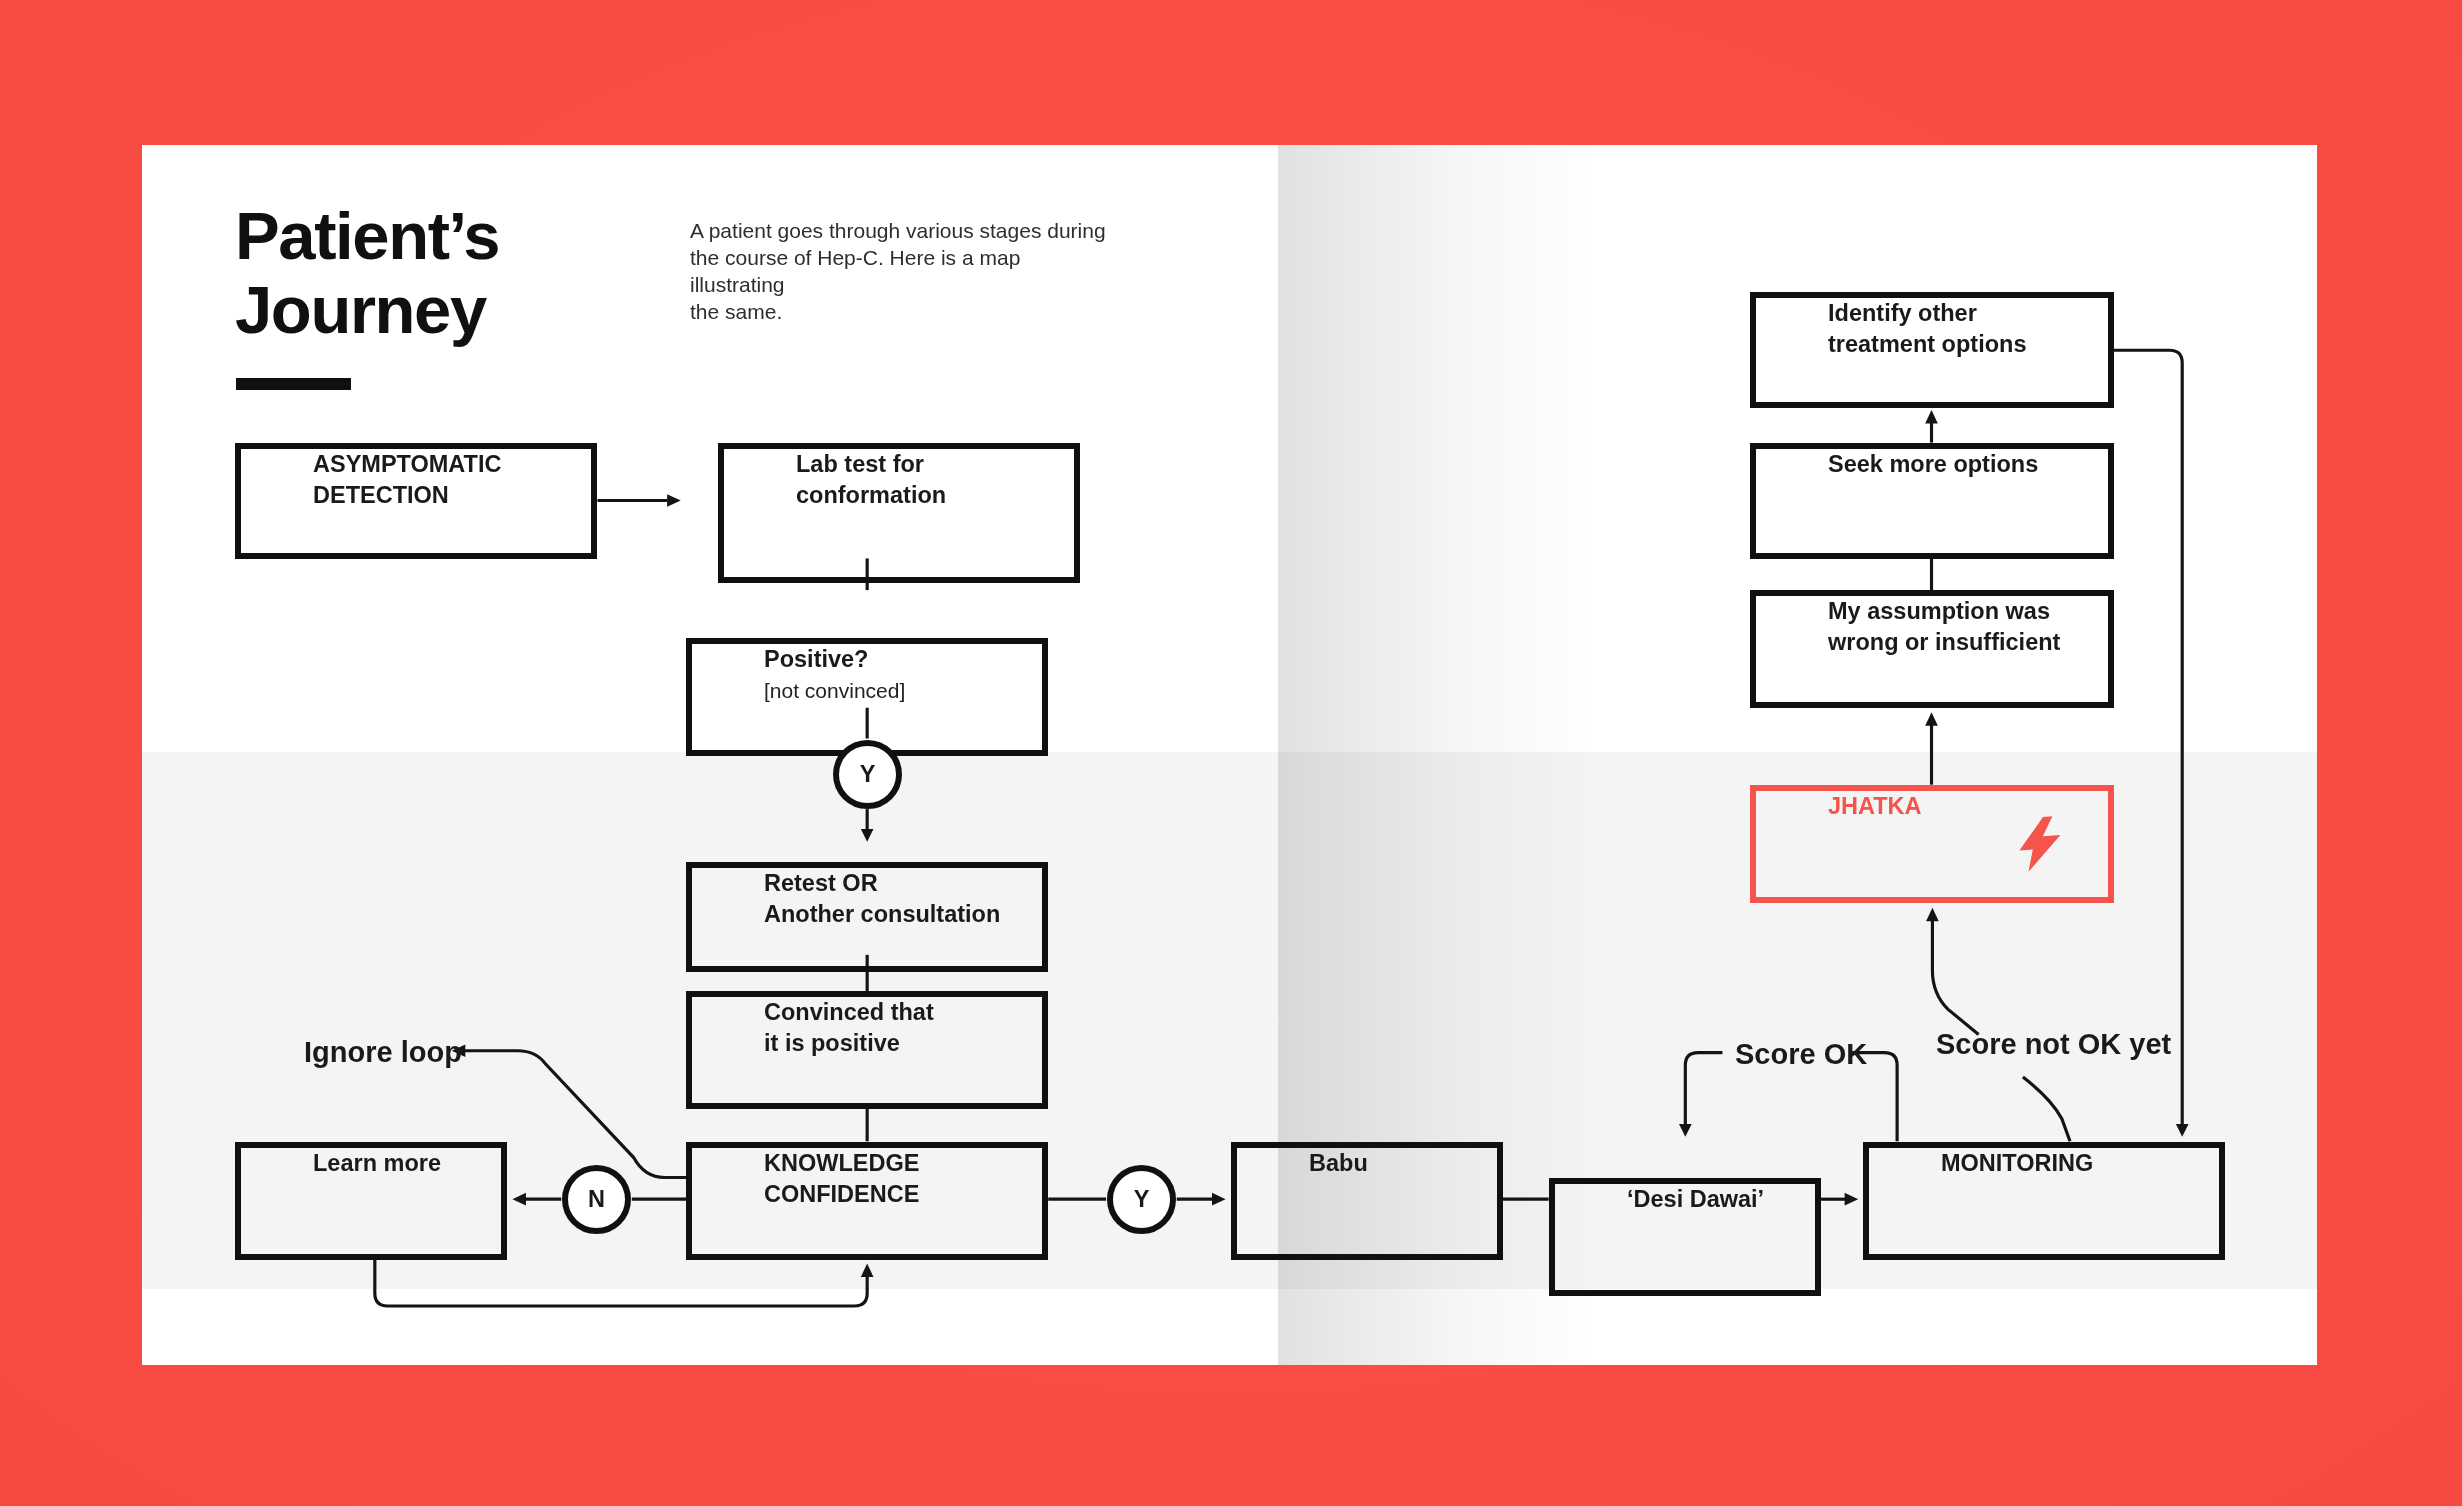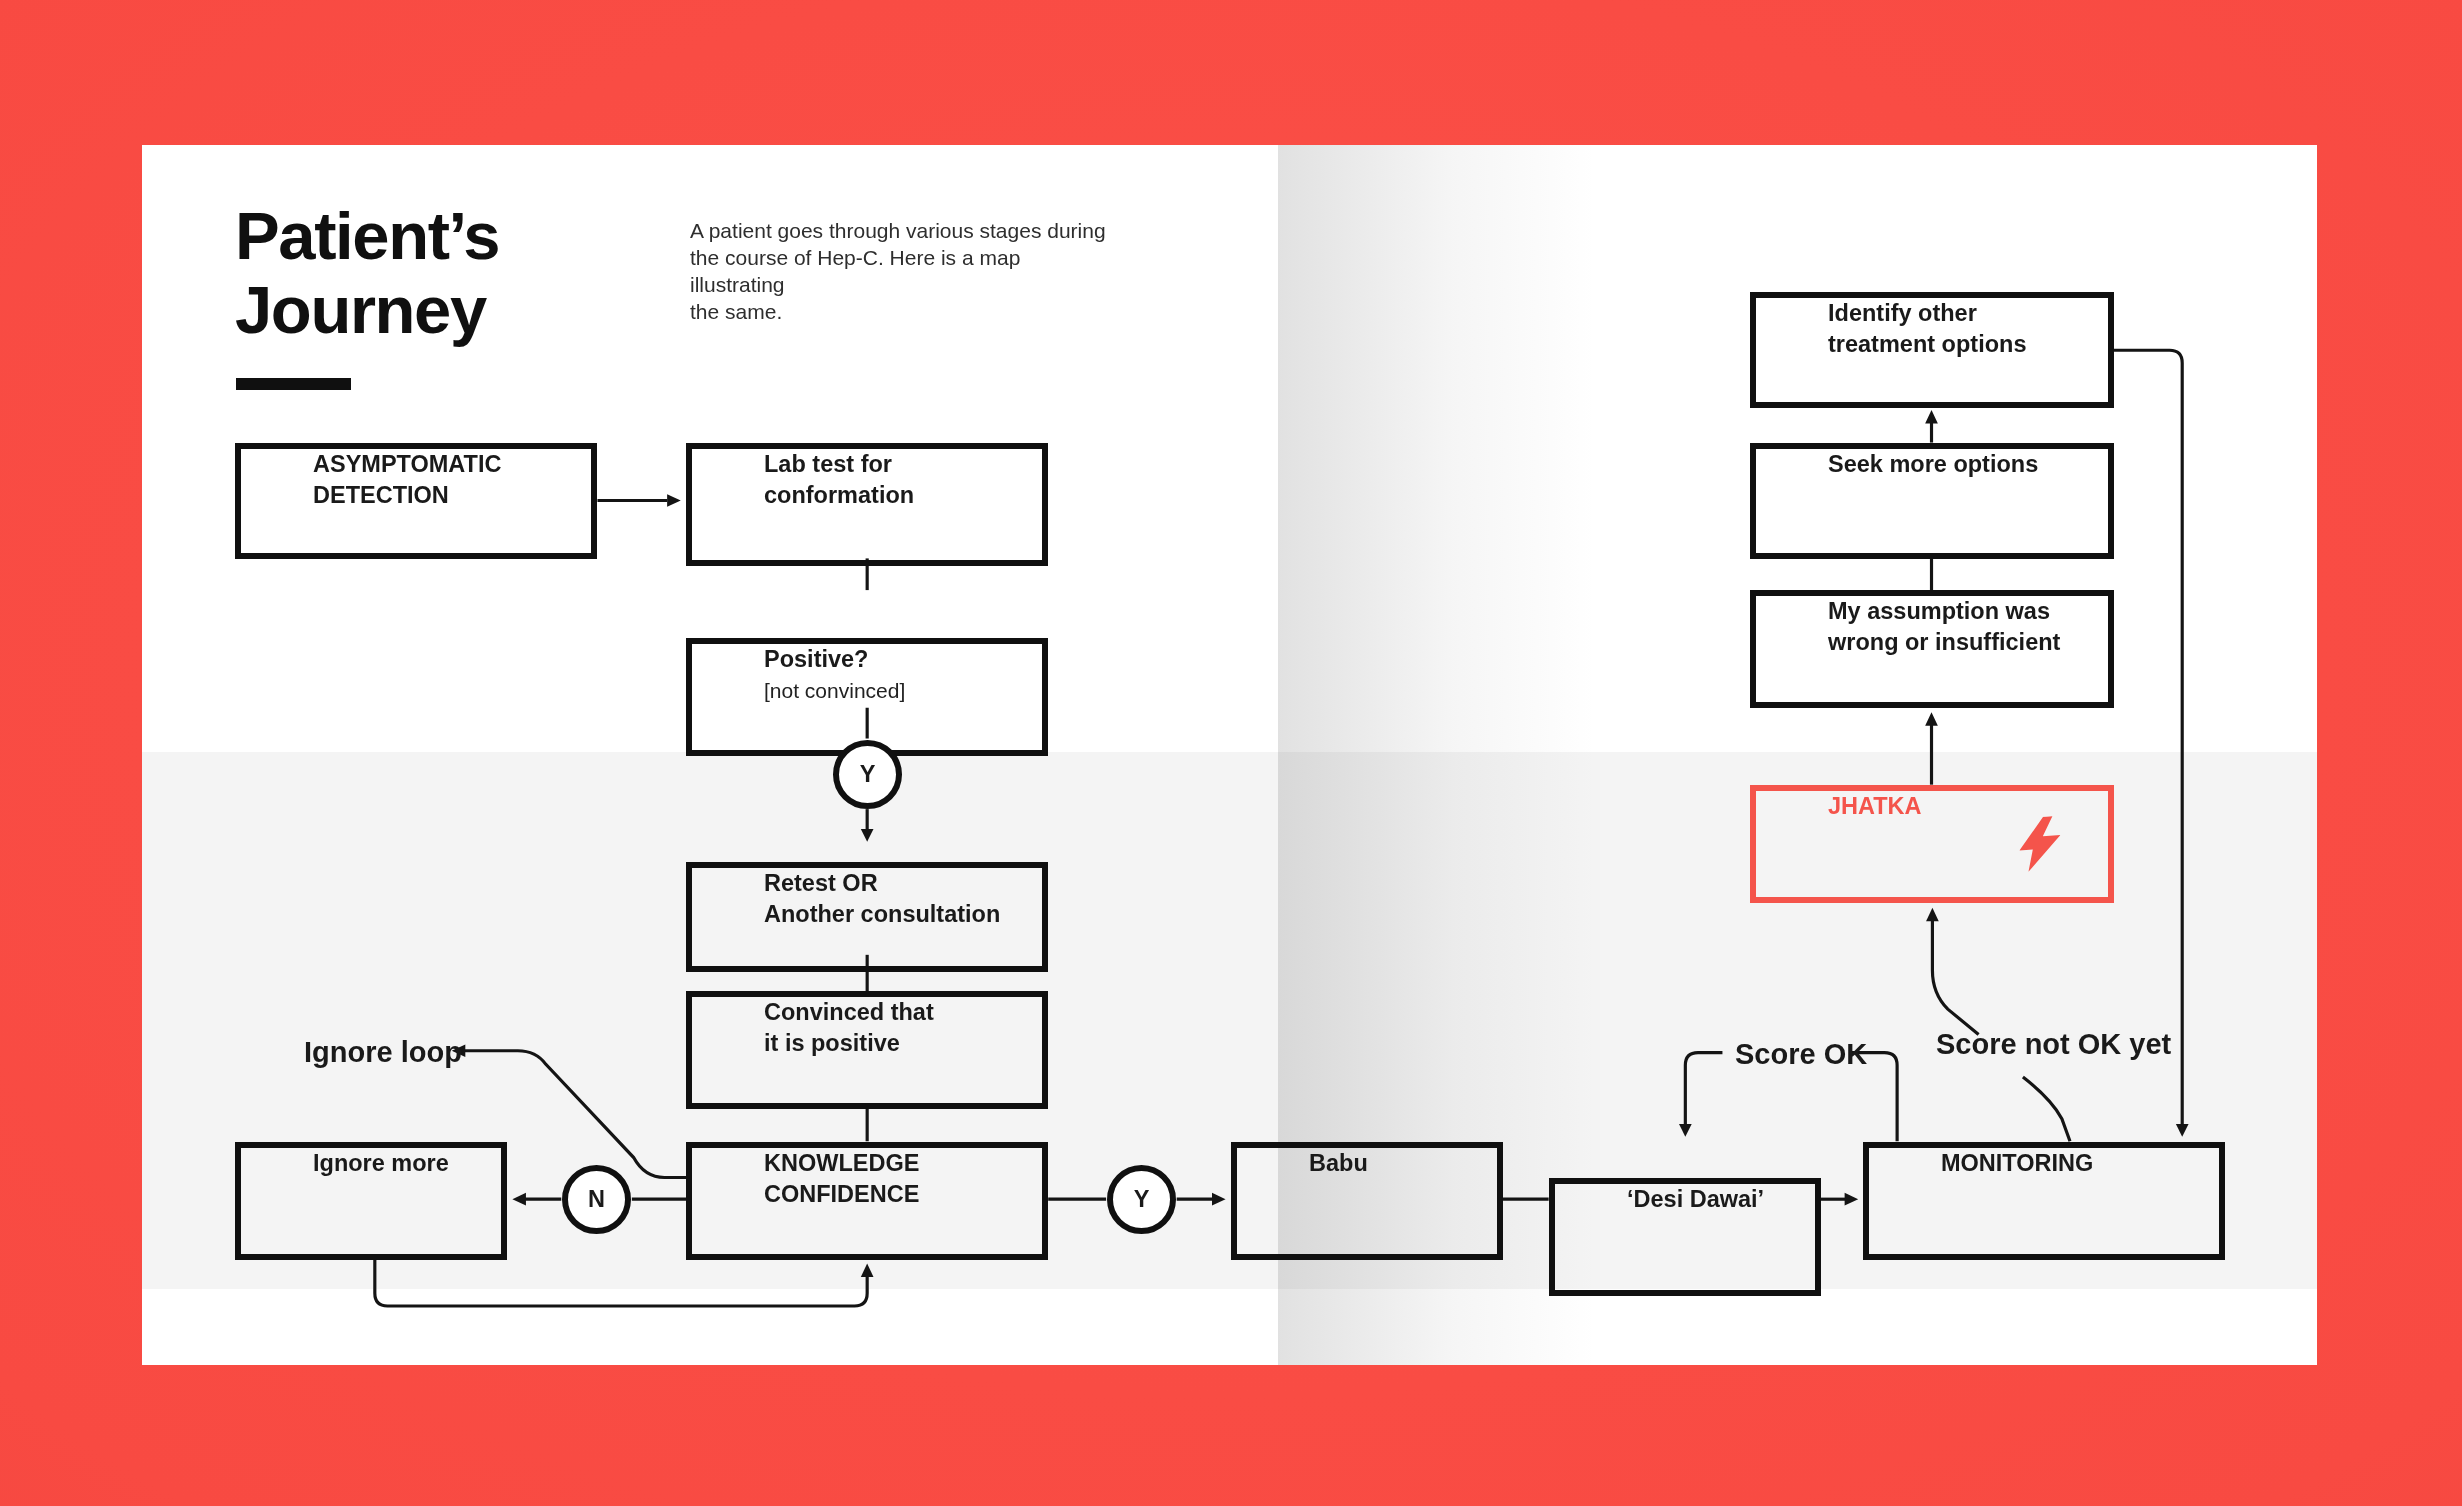--- a/index.html
+++ b/index.html
@@ -105,42 +105,42 @@
 Journey</div>
   <div class="rule"></div>
   <div class="subtitle">A patient goes through various stages during
 the course of Hep-C. Here is a map illustrating
 the same.</div>
 
   <div class="node" style="left:235px;top:443px;width:362px;height:116px;">
     <span class="lbl">ASYMPTOMATIC
 DETECTION</span>
   </div>
-  <div class="node" style="left:686px;top:443px;width:362px;height:123px;">
+  <div class="node" style="left:718px;top:443px;width:362px;height:140px;">
     <span class="lbl">Lab test for
 conformation</span>
   </div>
   <div class="node" style="left:686px;top:590px;width:362px;height:118px;margin-top:48px;">
     <span class="lbl">Positive?</span>
     <span class="sub">[not convinced]</span>
   </div>
   <div class="node" style="left:686px;top:845px;width:362px;height:110px;margin-top:17px;">
     <span class="lbl">Retest OR
 Another consultation</span>
   </div>
   <div class="node" style="left:686px;top:991px;width:362px;height:118px;">
     <span class="lbl">Convinced that
 it is positive</span>
   </div>
   <div class="node" style="left:686px;top:1142px;width:362px;height:118px;">
     <span class="lbl">KNOWLEDGE
 CONFIDENCE</span>
   </div>
   <div class="node" style="left:235px;top:1142px;width:272px;height:118px;">
-    <span class="lbl">Ignore more</span>
+    <span class="lbl">Learn more</span>
   </div>
   <div class="node" style="left:1231px;top:1142px;width:272px;height:118px;">
     <span class="lbl">Babu</span>
   </div>
   <div class="node" style="left:1549px;top:1142px;width:272px;height:118px;margin-top:36px;">
     <span class="lbl">‘Desi Dawai’</span>
   </div>
   <div class="node" style="left:1863px;top:1142px;width:362px;height:118px;">
     <span class="lbl">MONITORING</span>
   </div>

